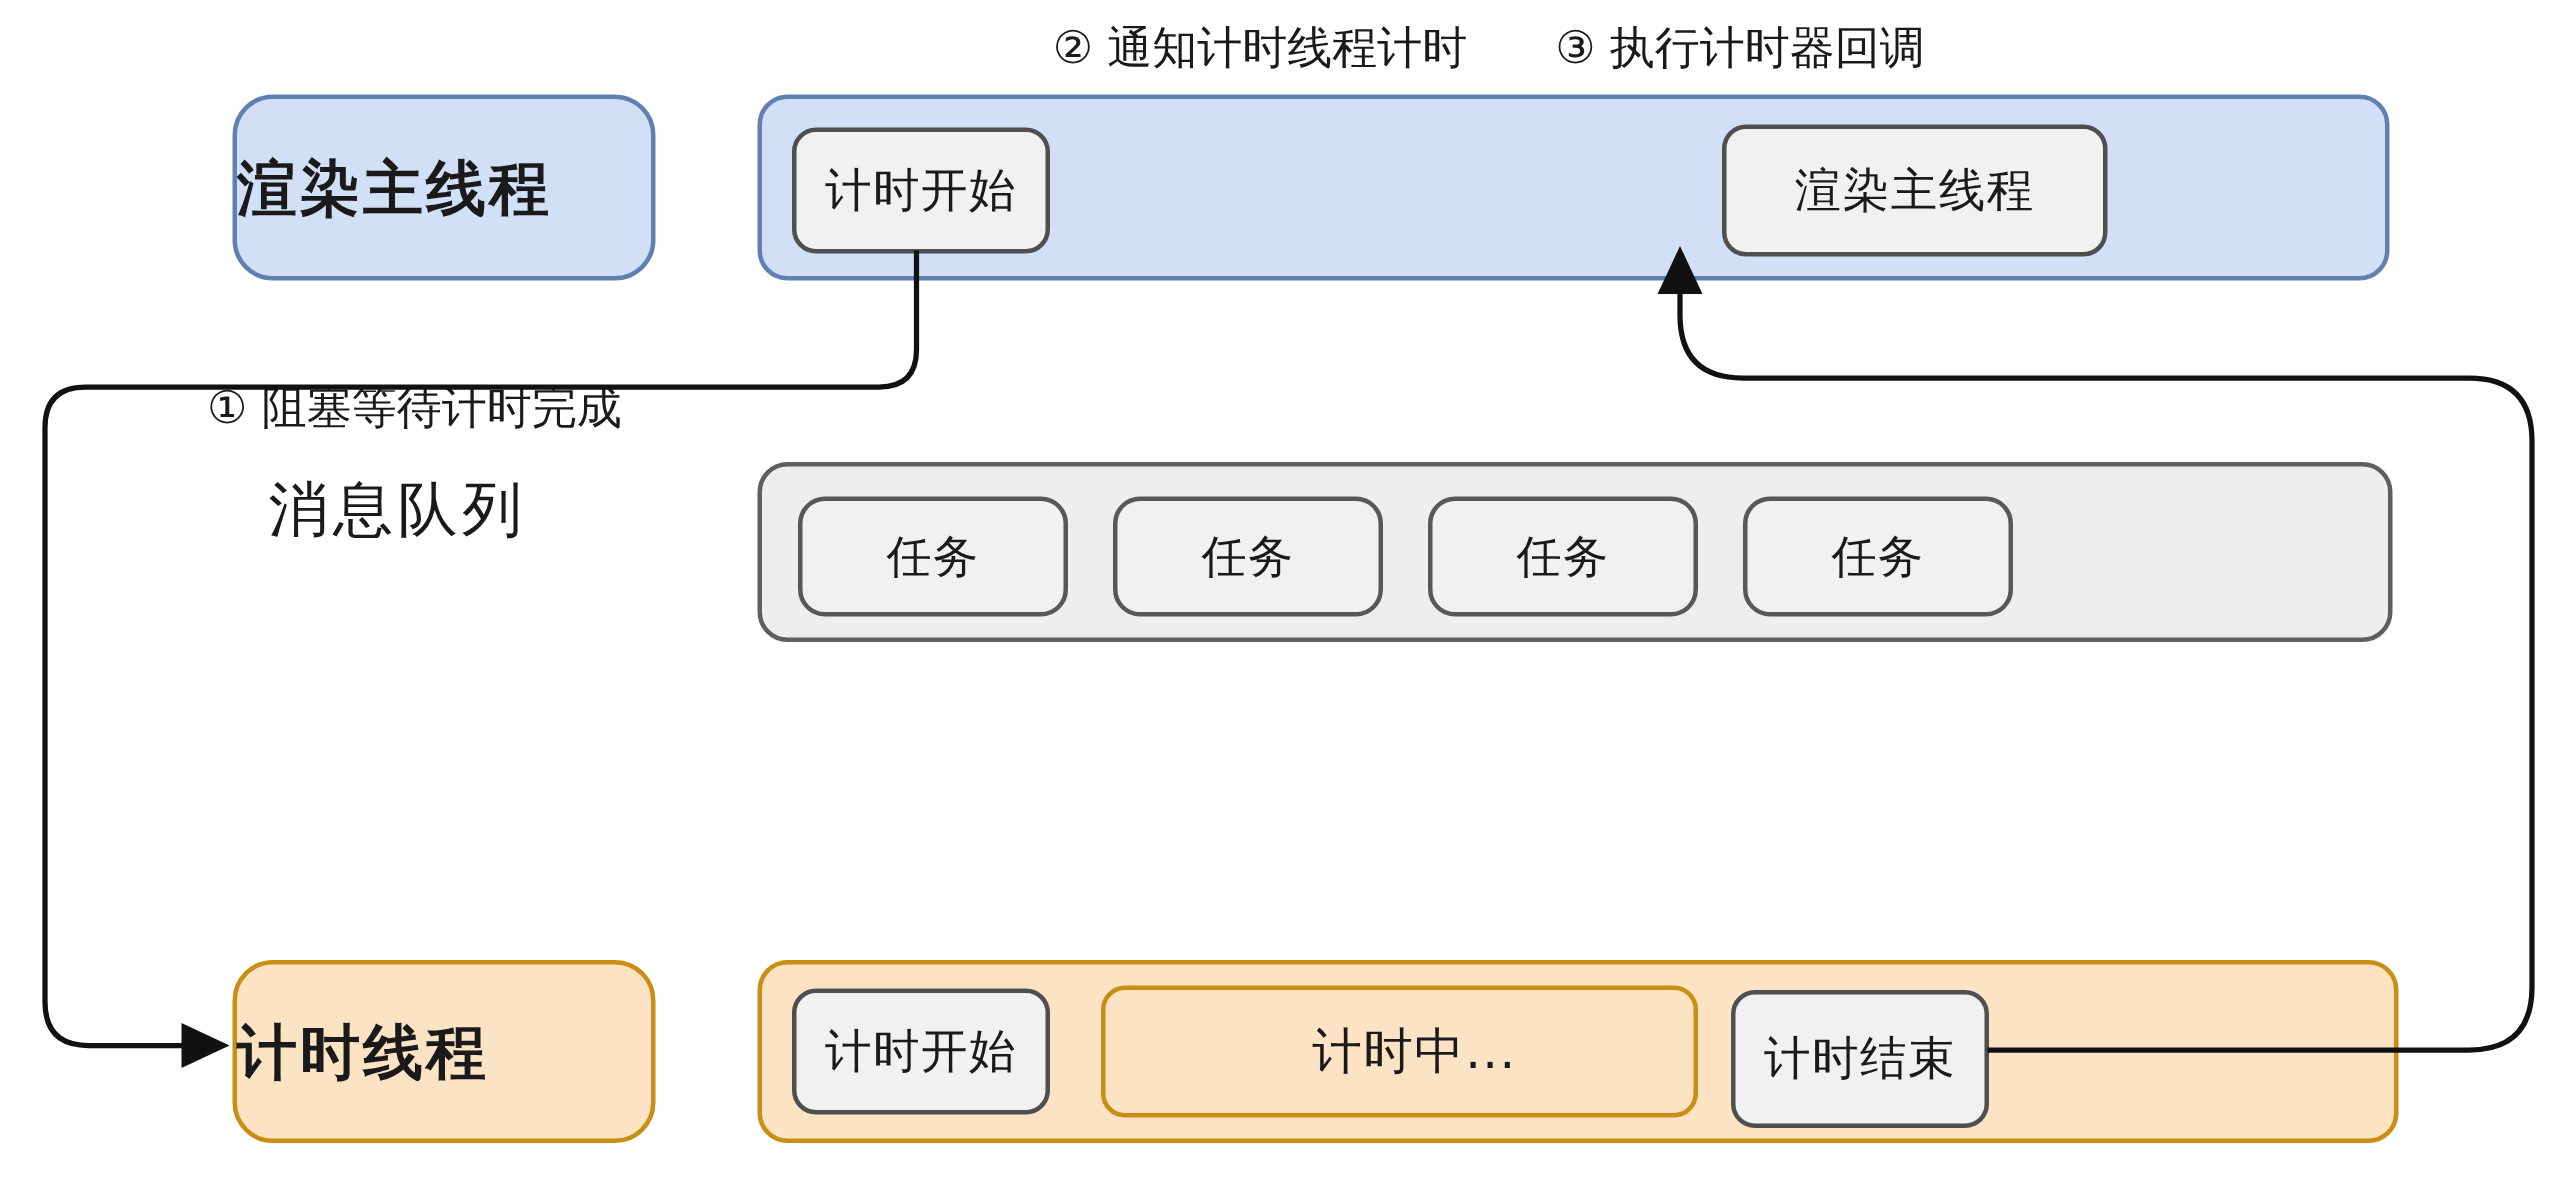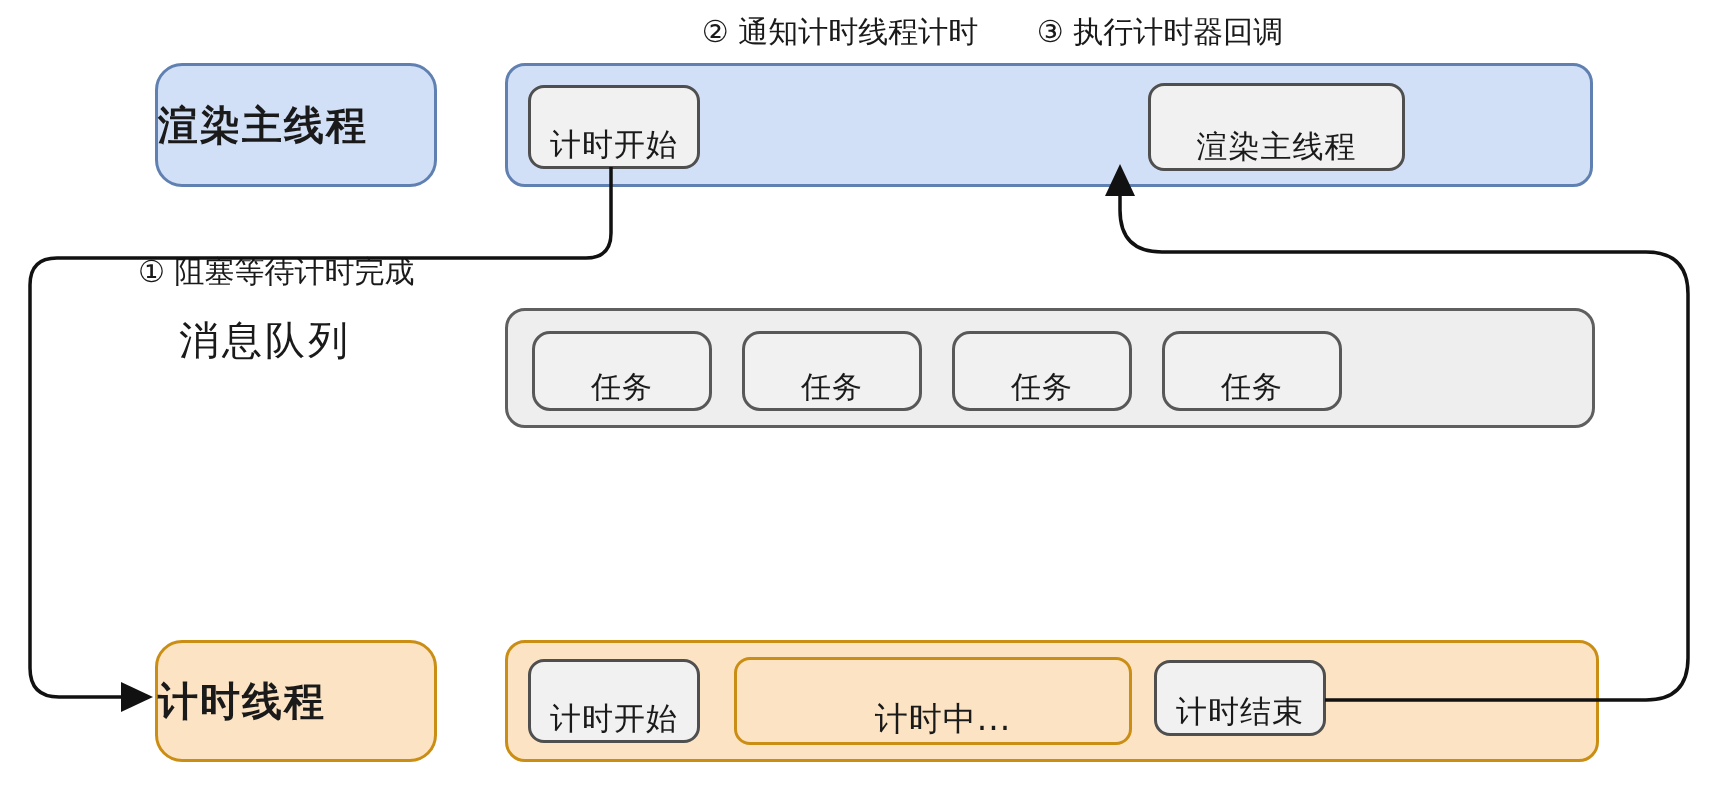--- a/index.html
+++ b/index.html
@@ -20,21 +20,21 @@
   .label-box{position:absolute;display:flex;align-items:center;
     border-radius:27px;border:3px solid;font-size:40px;font-weight:600;letter-spacing:2px;}
   .label-box.blue{background:var(--blue_fill);border-color:var(--blue_border);}
   .label-box.orange{background:var(--orange_fill);border-color:var(--orange_border);}
 
   .lane{position:absolute;border-radius:20px;border:3px solid;}
   .lane.blue{background:var(--blue_fill);border-color:var(--blue_border);}
   .lane.orange{background:var(--orange_fill);border-color:var(--orange_border);}
   .lane.queue{background:var(--queue_fill);border-color:var(--queue_border);}
 
-  .chip{position:absolute;display:flex;align-items:flex-end;justify-content:center;
+  .chip{position:absolute;display:flex;align-items:center;justify-content:center;
     border-radius:16px;border:3px solid;font-size:31px;letter-spacing:1px;white-space:nowrap;}
   .chip.gray{background:var(--gray_fill);border-color:var(--gray_border);}
   .chip.red{background:var(--red_fill);border-color:var(--red_border);font-size:33px;}
   .chip.orange{background:var(--orange_fill);border-color:var(--orange_border);font-size:33px;}
   .chip.task{background:var(--gray_fill);border-color:#585858;border-radius:18px;font-size:30px;}
 
   .queue-label{position:absolute;text-align:center;}
   .queue-label .cn{font-size:40px;font-weight:400;letter-spacing:3px;line-height:52px;}
   .queue-label .en{font-family:"DejaVu Sans Mono","Liberation Mono",monospace;
     font-size:35px;font-weight:600;line-height:46px;}
@@ -87,21 +87,21 @@
     <span>计时线程</span>
   </div>
 
   <div class="lane orange" style="left:505px;top:640px;width:1094px;height:122px;">
     <div class="chip gray" style="left:20px;top:16px;width:172px;height:84px;">
       <span>计时开始</span>
     </div>
     <div class="chip orange" style="left:226px;top:14px;width:398px;height:88px;padding-left:20px;">
       <span>计时中...</span>
     </div>
-    <div class="chip gray" style="left:646px;top:17px;width:172px;height:76px;">
+    <div class="chip gray" style="left:646px;top:17px;width:172px;height:92px;">
       <span>计时结束</span>
     </div>
   </div>
 
   <svg class="wires" width="1712" height="790" viewBox="0 0 1712 790">
 
     <path d="M611,167 L611,233 Q611,258 586,258 L57,258 Q30,258 30,285 L30,668 Q30,697 59,697 L124,697" fill="none" stroke="var(--line)" stroke-width="3.5"></path>
     <polygon points="153,697 121,682 121,712" fill="var(--line)"></polygon>
 
     <path d="M1325,700 L1646,700 Q1688,700 1688,658 L1688,294 Q1688,252 1646,252 L1162,252 Q1120,252 1120,210 L1120,194" fill="none" stroke="var(--line)" stroke-width="3.5"></path>

